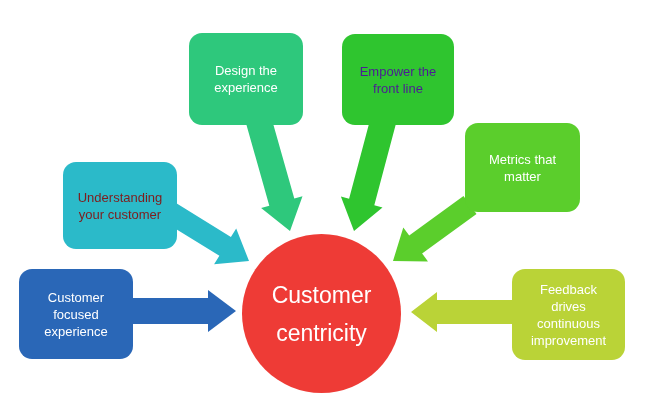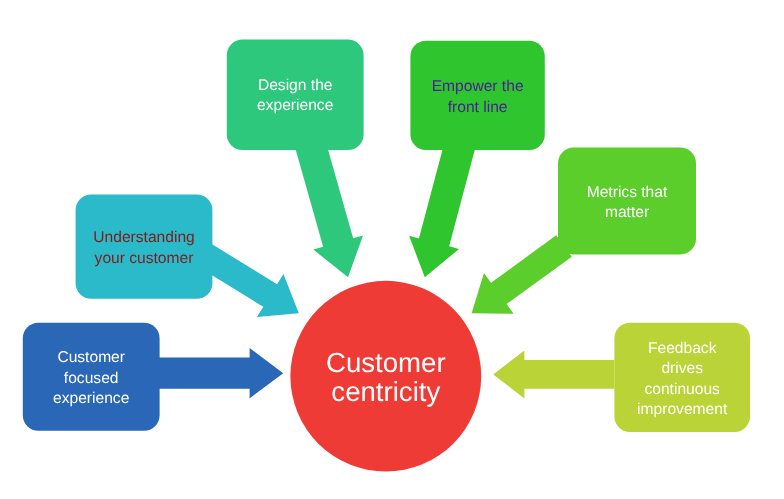--- a/index.html
+++ b/index.html
@@ -25,21 +25,21 @@
     padding:0 10px;
   }
   .center-circle{
     position:absolute;
     box-sizing:border-box;
     border-radius:50%;
     color:#ffffff;
     display:flex;align-items:center;justify-content:center;
     text-align:center;
     font-size:23px;
-    line-height:24px;
+    line-height:38px;
     padding:0 14px;
   }
 </style>
 </head>
 <body>
 
 <div class="canvas">
 
   <svg class="arrows-layer" id="arrows" viewBox="0 0 653 416">
       <polygon points="131.0,324.0 208.0,324.0 208.0,332.0 236.0,311.0 208.0,290.0 208.0,298.0 131.0,298.0" fill="#2a67b7"></polygon>

